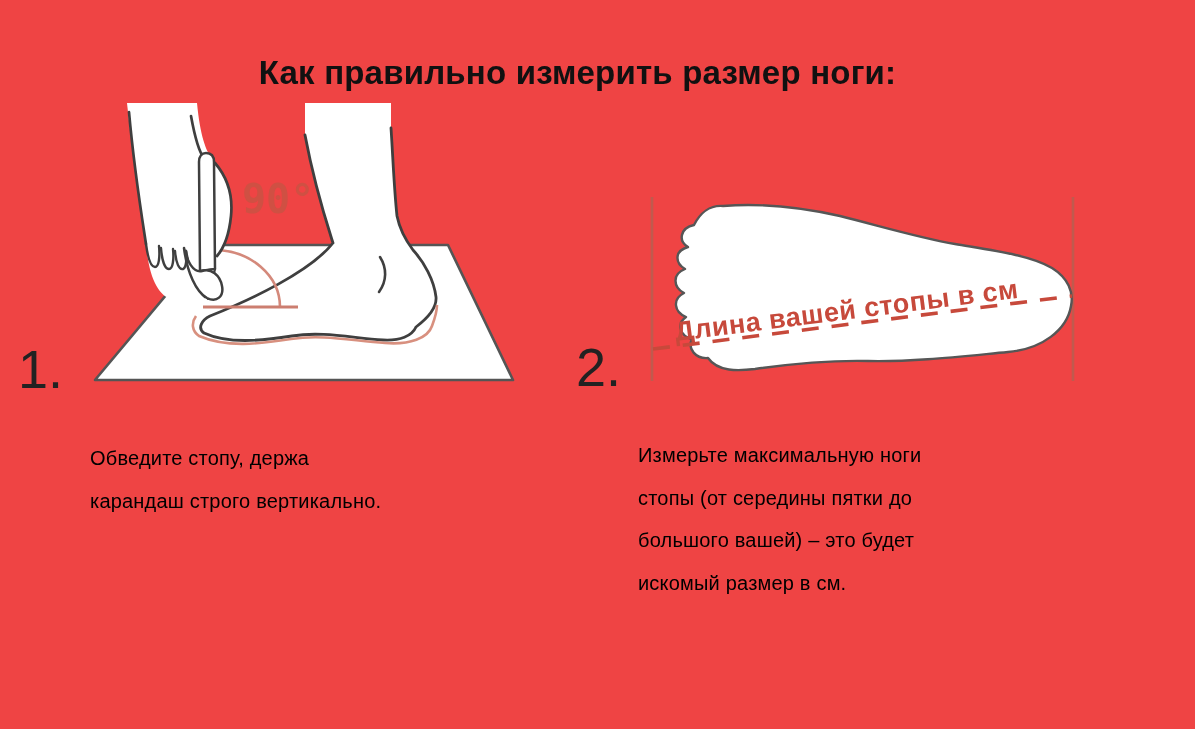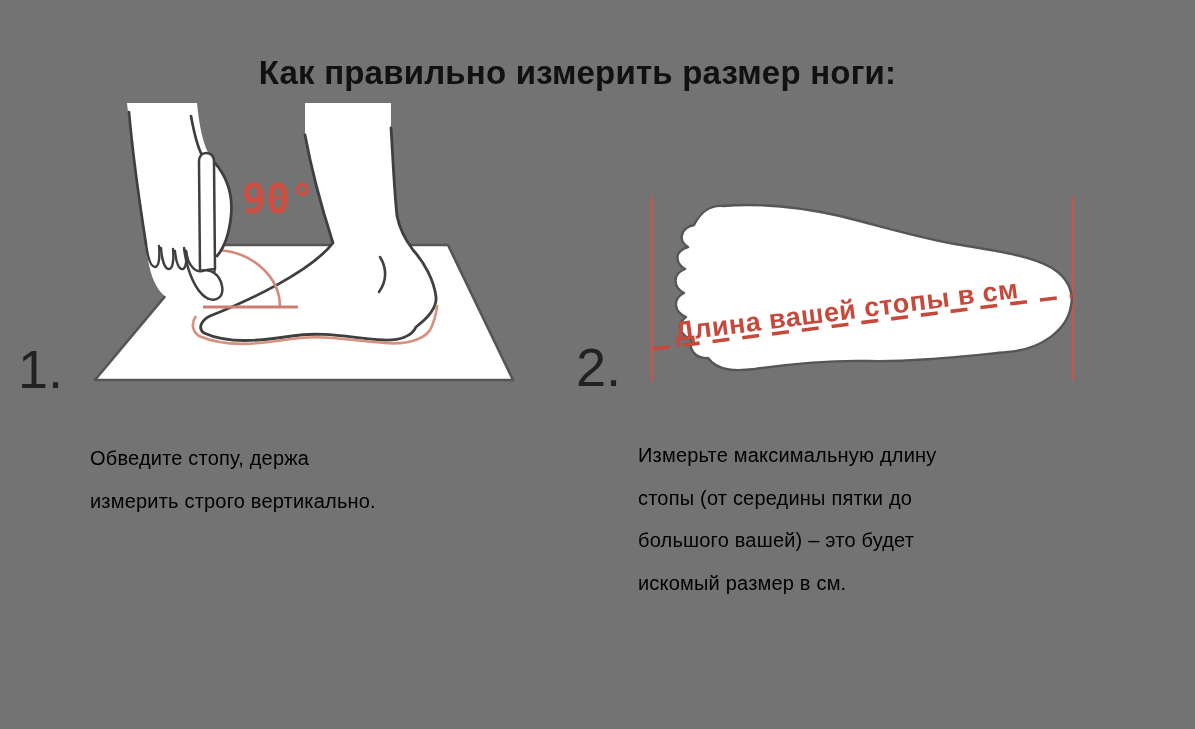--- a/index.html
+++ b/index.html
@@ -1,19 +1,19 @@
 <!DOCTYPE html>
 <html><head>
 <meta charset="utf-8">
 <style>
   html,body{margin:0;padding:0;background:#fff;}
   #page{
     position:relative;
     width:1195px;height:729px;
-    background:#737373;
+    background:#ef4444;
     font-family:"Liberation Sans", sans-serif;
     overflow:hidden;
   }
   .title{
     position:absolute;
     left:0; right:40px; top:54px;
     text-align:center;
     font-size:33px;
     font-weight:700;
     letter-spacing:0.2px;
@@ -155,22 +155,22 @@
     <line x1="653" y1="349" x2="1072" y2="296" stroke="#c7493b" stroke-width="3.6" stroke-dasharray="17 13"></line>
 
     <text class="measure-label" x="676" y="341" transform="rotate(-7.2 676 341)">Длина вашей стопы в см</text>
   </svg>
 
   <div class="step-number" id="step1-number">1.</div>
   <div class="step-number" id="step2-number">2.</div>
 
   <div class="caption" id="caption1">
     <div>Обведите стопу, держа</div>
-    <div>измерить строго вертикально.</div>
+    <div>карандаш строго вертикально.</div>
   </div>
   <div class="caption" id="caption2">
-    <div>Измерьте максимальную длину</div>
+    <div>Измерьте максимальную ноги</div>
     <div>стопы (от середины пятки до</div>
     <div>большого вашей) – это будет</div>
     <div>искомый размер в см.</div>
   </div>
 
 </div>
 
 </body></html>

